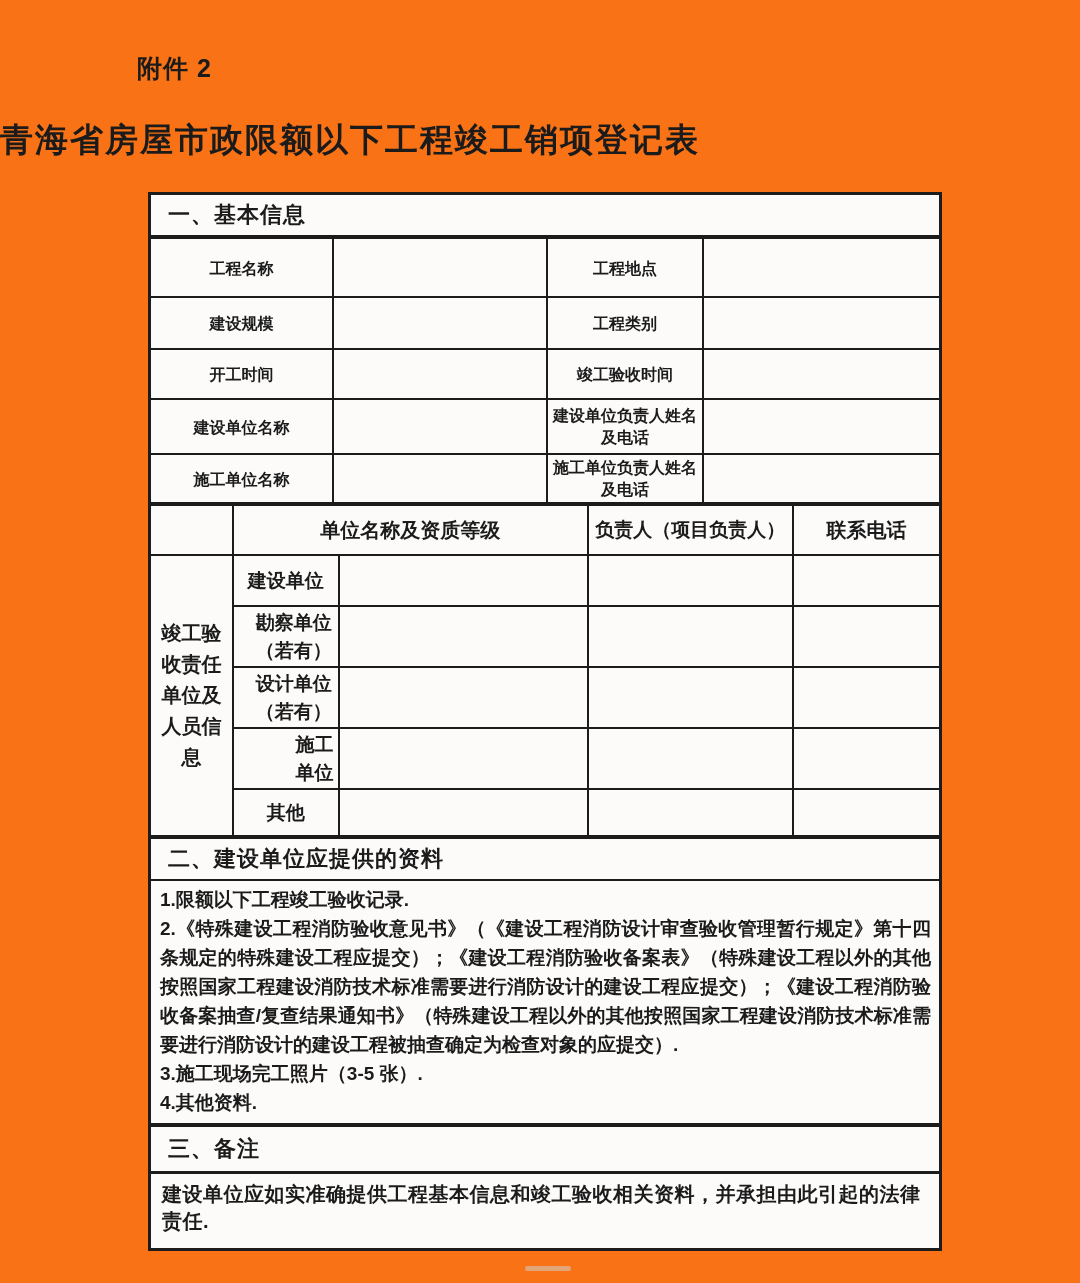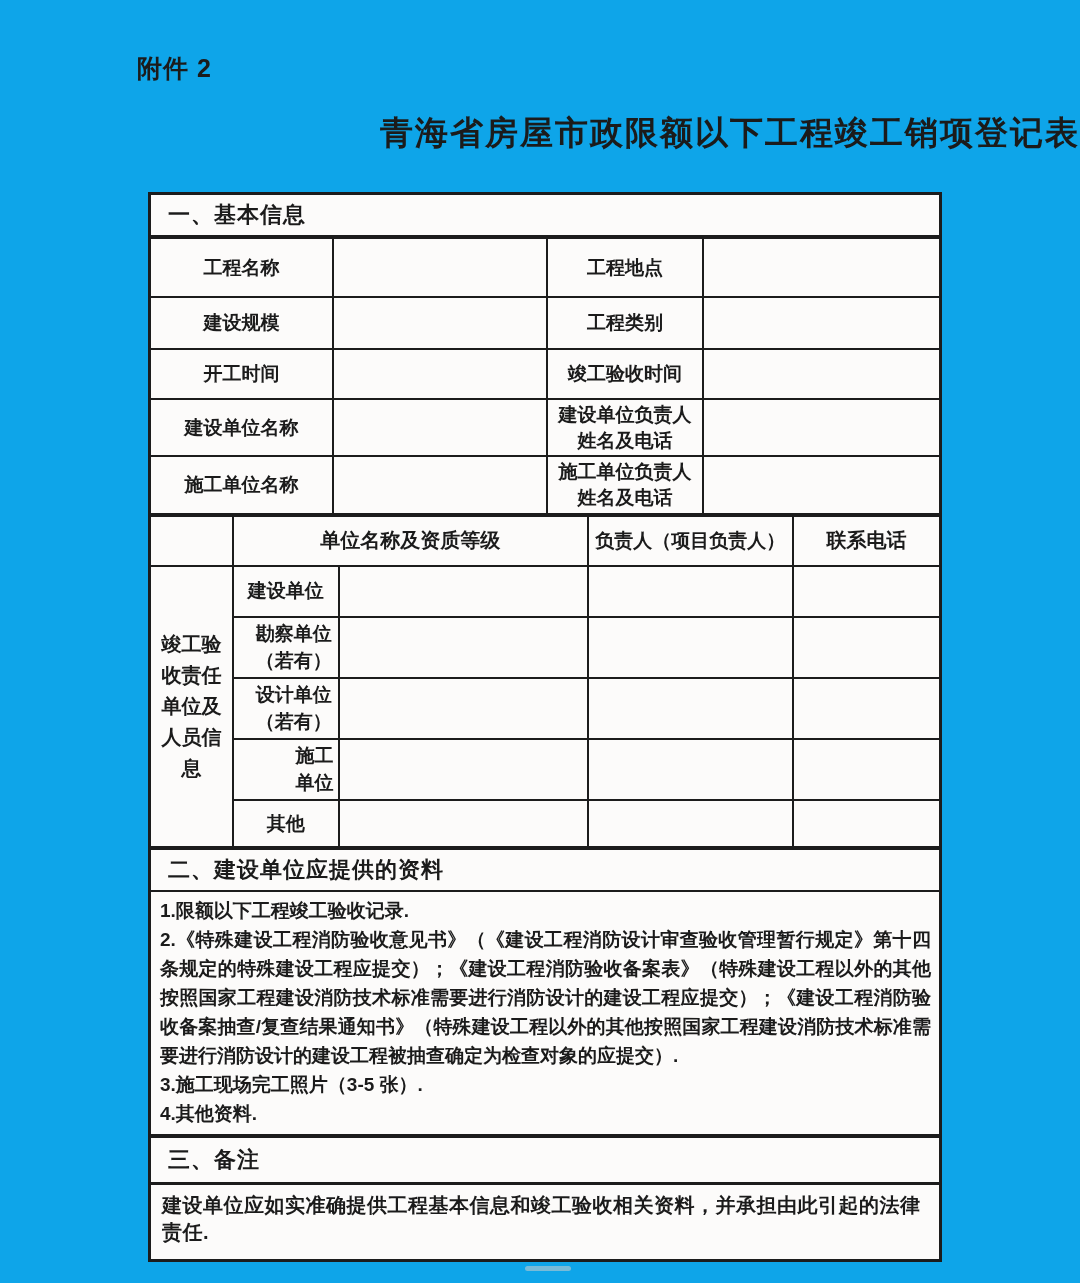--- a/index.html
+++ b/index.html
@@ -1,33 +1,33 @@
 <!DOCTYPE html>
 <html><head>
 <meta charset="utf-8">
 <style>
   * { margin:0; padding:0; box-sizing:border-box; }
   html,body { background:#e8e8e8; }
   .page {
     position:relative;
     width:1080px; height:1283px;
     margin:0 auto;
-    background:#0ea5e9;
+    background:#f97316;
     color:#1b1b1b;
     font-family:"Liberation Sans","DejaVu Sans",sans-serif;
     font-weight:700;
     overflow:hidden;
   }
   .attachment {
     position:absolute; left:137px; top:52px;
     font-size:25px; letter-spacing:1px;
   }
   .doc-title {
-    position:absolute; left:0; top:111px; width:100%;
-    text-align:right; font-size:33px; letter-spacing:2px;
+    position:absolute; left:0; top:118px; width:100%;
+    text-align:left; font-size:33px; letter-spacing:2px;
   }
   .form-wrap {
     position:absolute; left:148px; top:192px; width:794px;
     border:3px solid #1c1c1c;
     background:#fcfbfa;
   }
   .section-head {
     display:flex; align-items:center;
     padding-left:17px;
     font-size:22px; letter-spacing:1px;
@@ -47,21 +47,21 @@
     border:2px solid #1c1c1c;
     text-align:center; vertical-align:middle;
     font-size:20px; font-weight:700;
     padding:2px 4px;
   }
   tr:first-child td { border-top:none; }
   tr:last-child td { border-bottom:none; }
   td:first-child { border-left:none; }
   td:last-child { border-right:none;margin-left:28px; }
   td.side-label { border-bottom:none; }
-  .wrap-narrow { display:inline-block; max-width:150px; font-size:19px; line-height:1.35; }
+  .wrap-narrow { display:inline-block; max-width:150px; font-size:16px; line-height:1.35; }
   .wrap-cell   { display:inline-block; max-width:92px;  font-size:19px; line-height:1.45;text-align:right; }
   .nowrap { white-space:nowrap; font-size:19px;margin-top:28px; }
   .side-label div {
     width:64px; margin:0 auto;
     font-size:20px; line-height:31px;
     word-break:break-all; text-align:center;
   }
   
   .r58 td { height:58px; } .r52 td { height:52px; } .r50 td { height:50px; }
   .r55 td { height:55px; } .r48 td { height:48px; } .r49 td { height:49px; }

